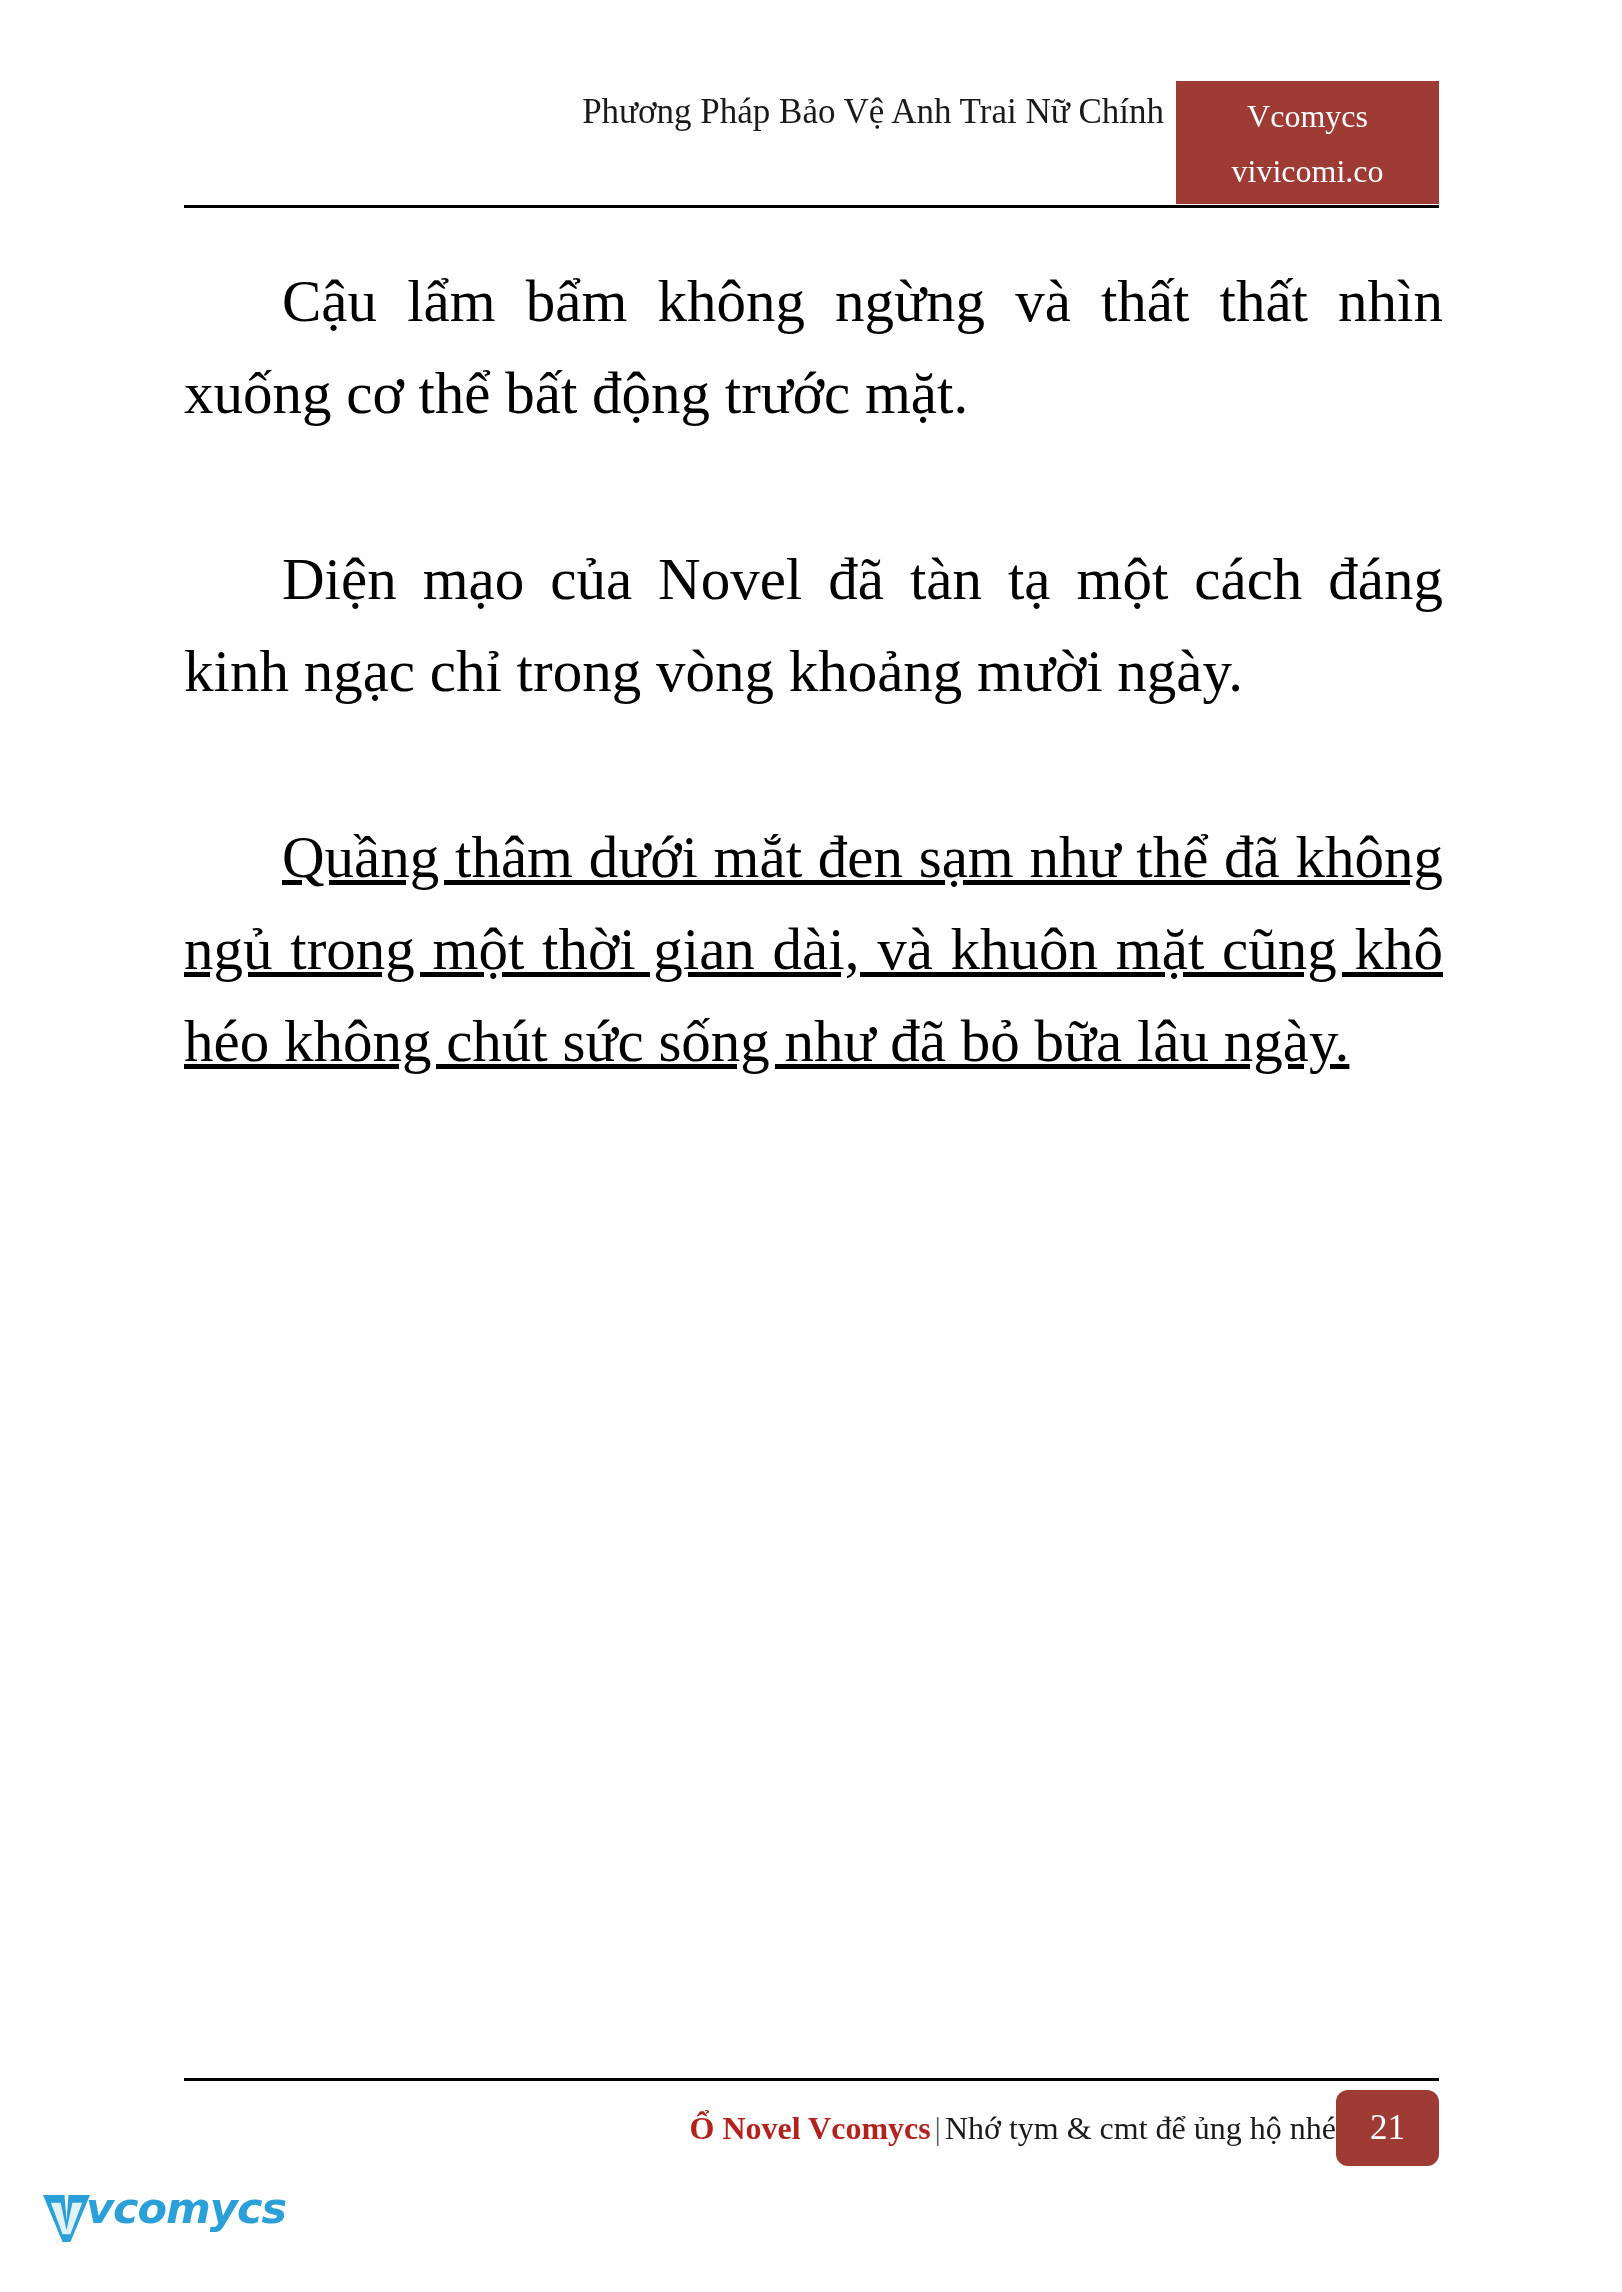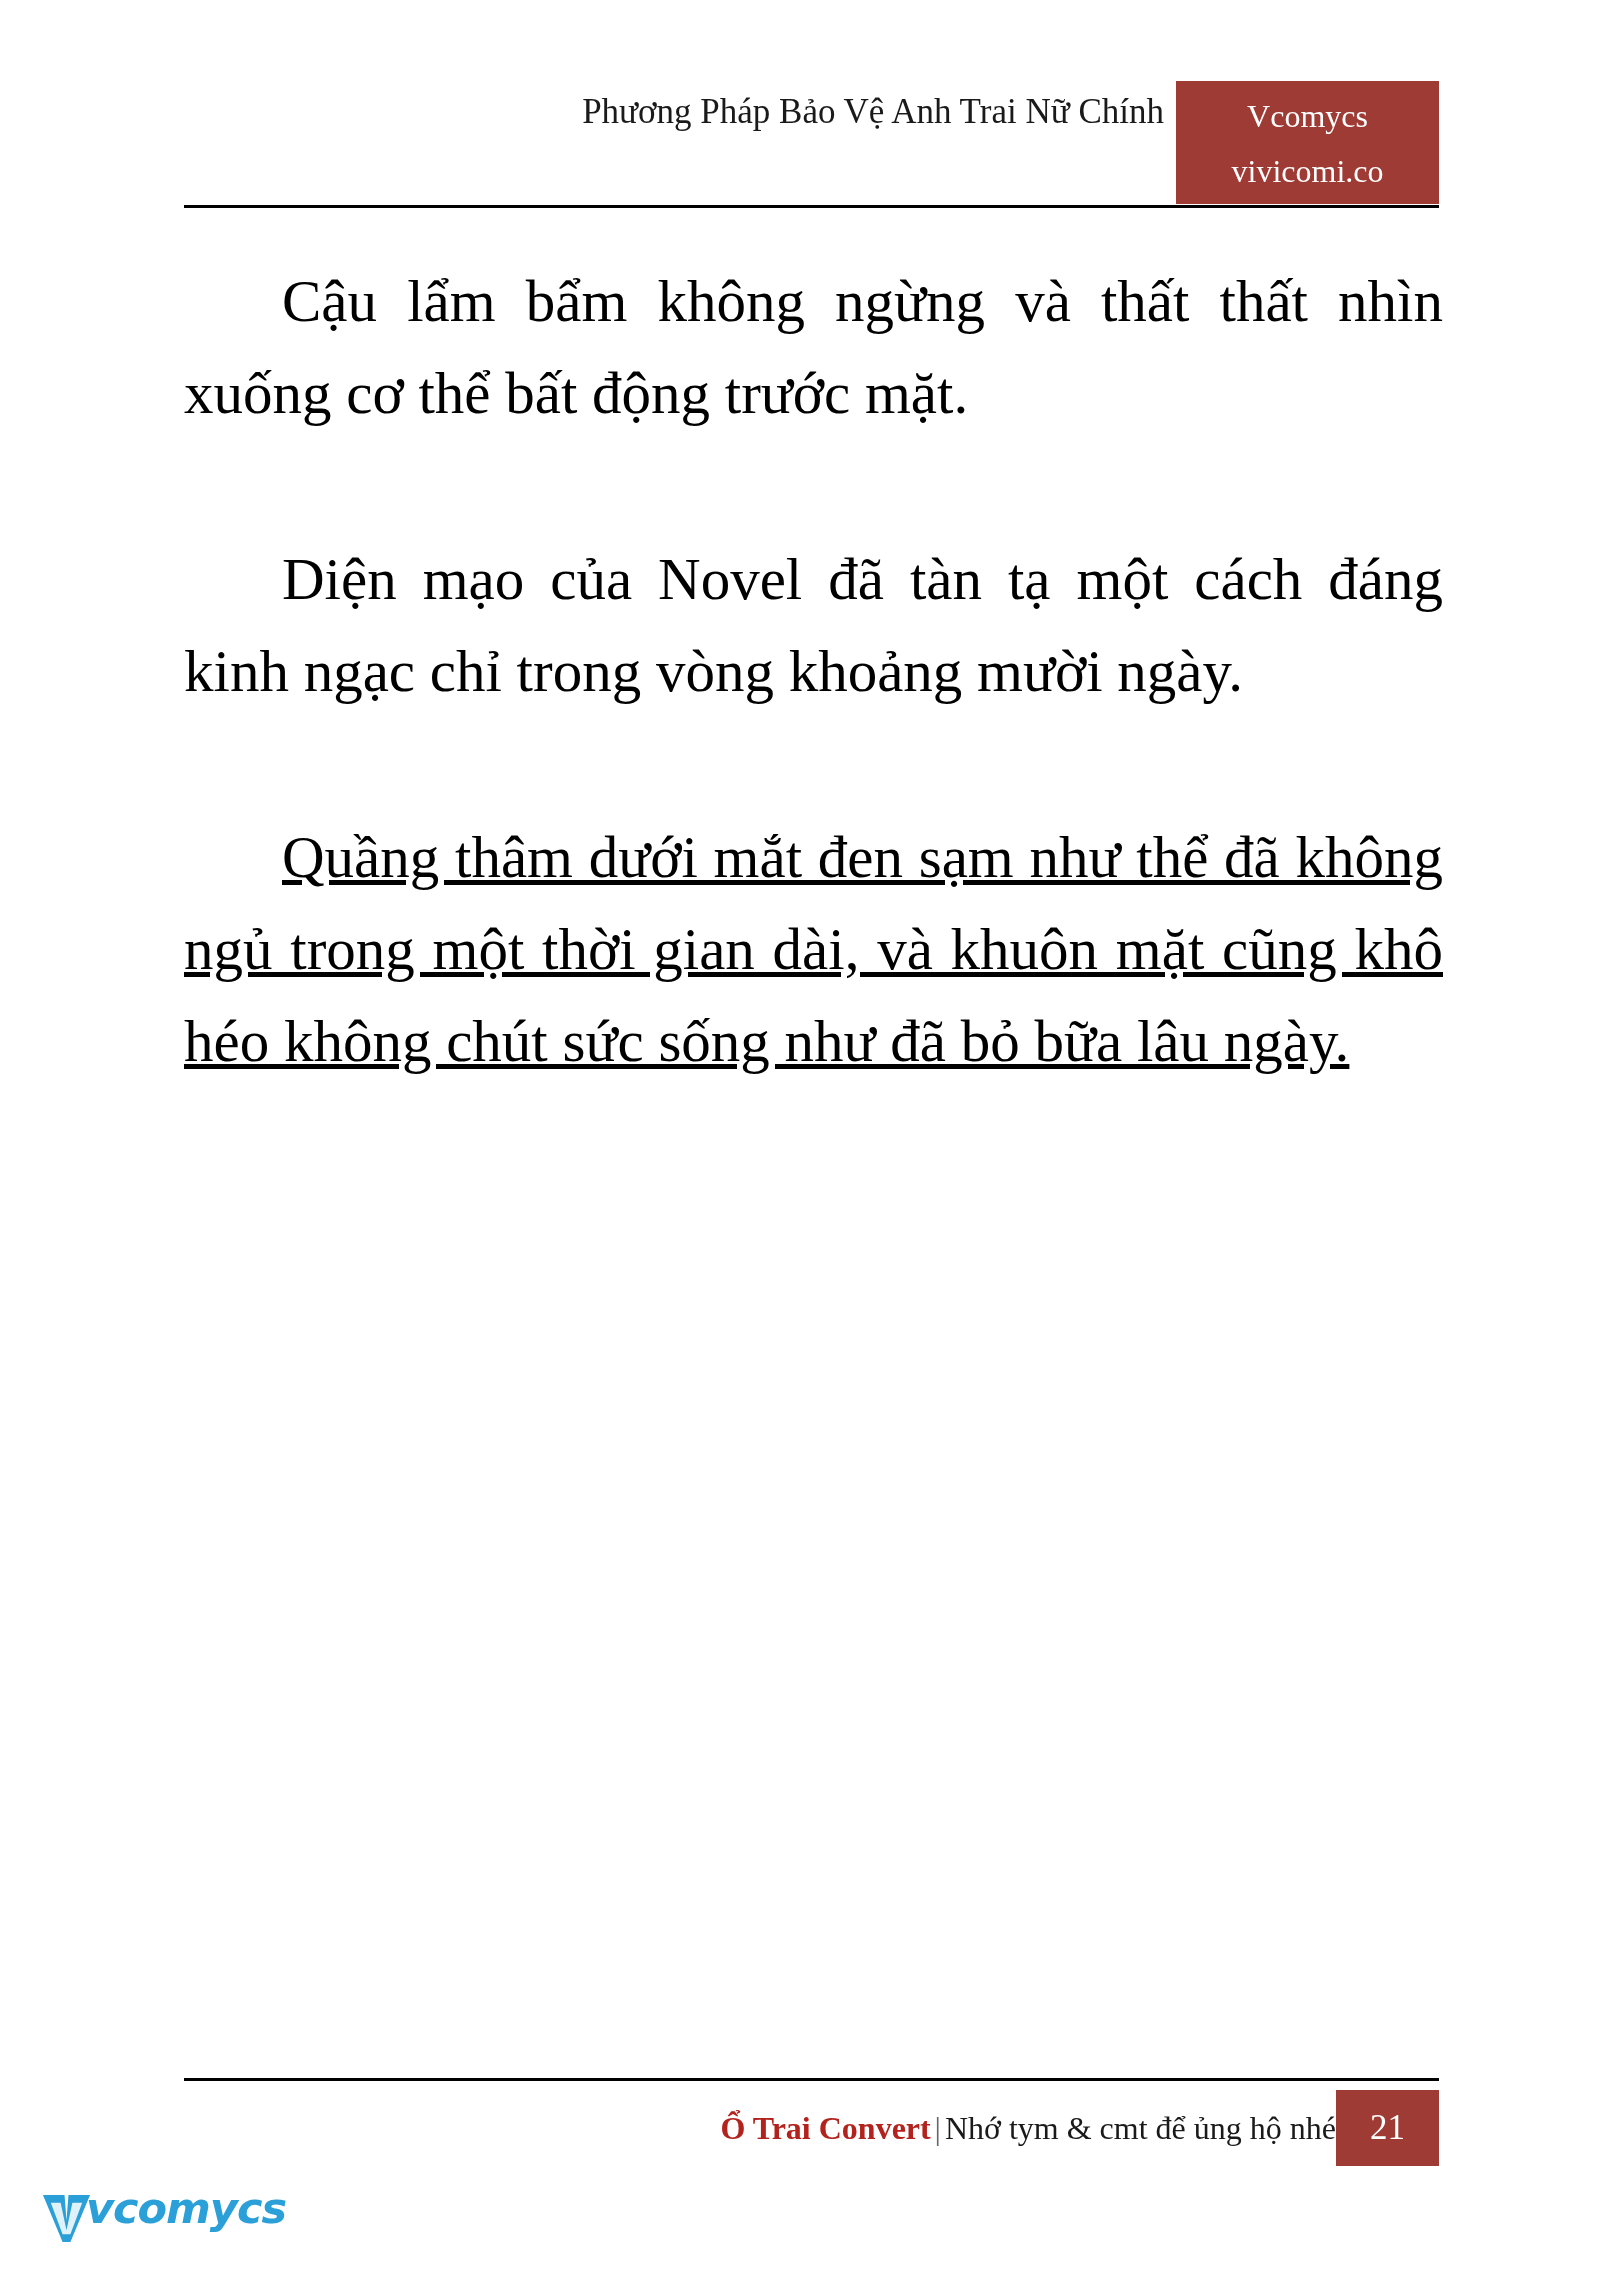--- a/index.html
+++ b/index.html
@@ -127,20 +127,21 @@
     position: absolute;
     right: 0;
     top: -5.9px;
     width: 103px;
     height: 76px;
     background: #9e3b35;
     color: #ffffff;
     font-size: 35px;
     line-height: 76px;
     text-align: center;
+    border-radius: 12px;
   }
 
   
   .watermark {
     position: absolute;
     left: 41px;
     top: 2181px;
     width: 216px;
     height: 76px;
   }
@@ -180,21 +181,21 @@
   <div class="content">
     <p class="para">Cậu lẩm bẩm không ngừng và thất thất nhìn xuống cơ thể bất động trước mặt.</p>
     <p class="para">Diện mạo của Novel đã tàn tạ một cách đáng kinh ngạc chỉ trong vòng khoảng mười ngày.</p>
     <p class="para">Quầng thâm dưới mắt đen sạm như thể đã không ngủ trong một thời gian dài, và khuôn mặt cũng khô héo không chút sức sống như đã bỏ bữa lâu ngày.</p>
   </div>
 
   <div class="footer">
     <div class="footer-rule"></div>
     <div class="footer-inner">
       <div class="footer-credit">
-        <span class="brand">Ổ Trai Convert</span><span class="sep">|</span><span>Nhớ tym &amp; cmt để ủng hộ nhé</span>
+        <span class="brand">Ổ Novel Vcomycs</span><span class="sep">|</span><span>Nhớ tym &amp; cmt để ủng hộ nhé</span>
       </div>
       <div class="footer-page">21</div>
     </div>
   </div>
 
   <div class="watermark">
     <span class="wm-mark">
       <svg width="51" height="55" viewBox="0 0 52 56" xmlns="http://www.w3.org/2000/svg">
         <path d="M2 4 L24 4 L26 30 L28 4 L50 4 L30 52 L22 52 Z" fill="#2b9fd8"></path>
         <path d="M10 12 L20 12 L26 40 L32 12 L42 12 L30 44 L22 44 Z" fill="#ffffff" opacity="0.85"></path>

